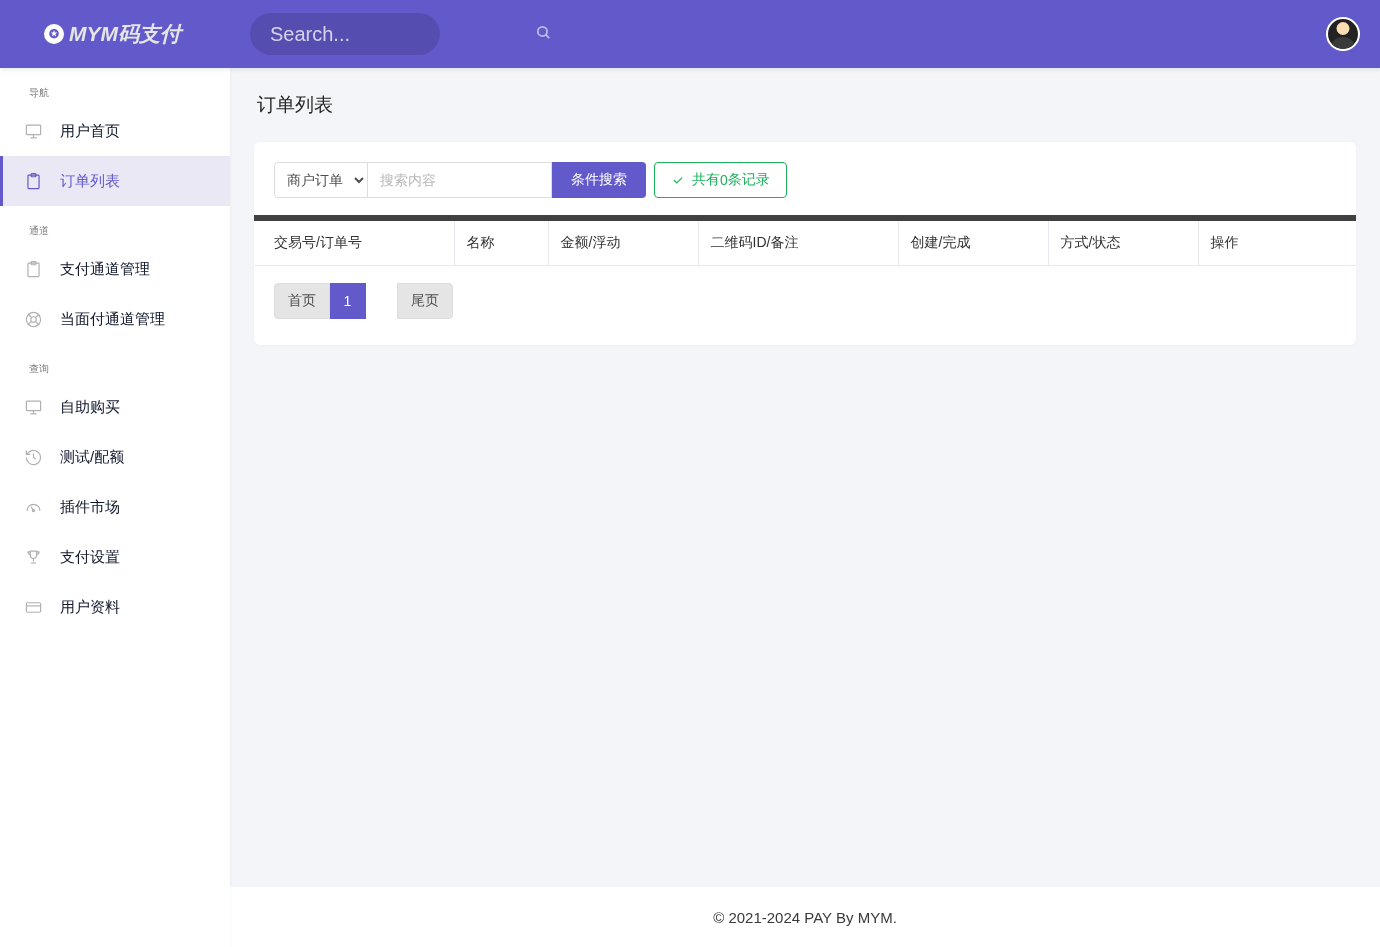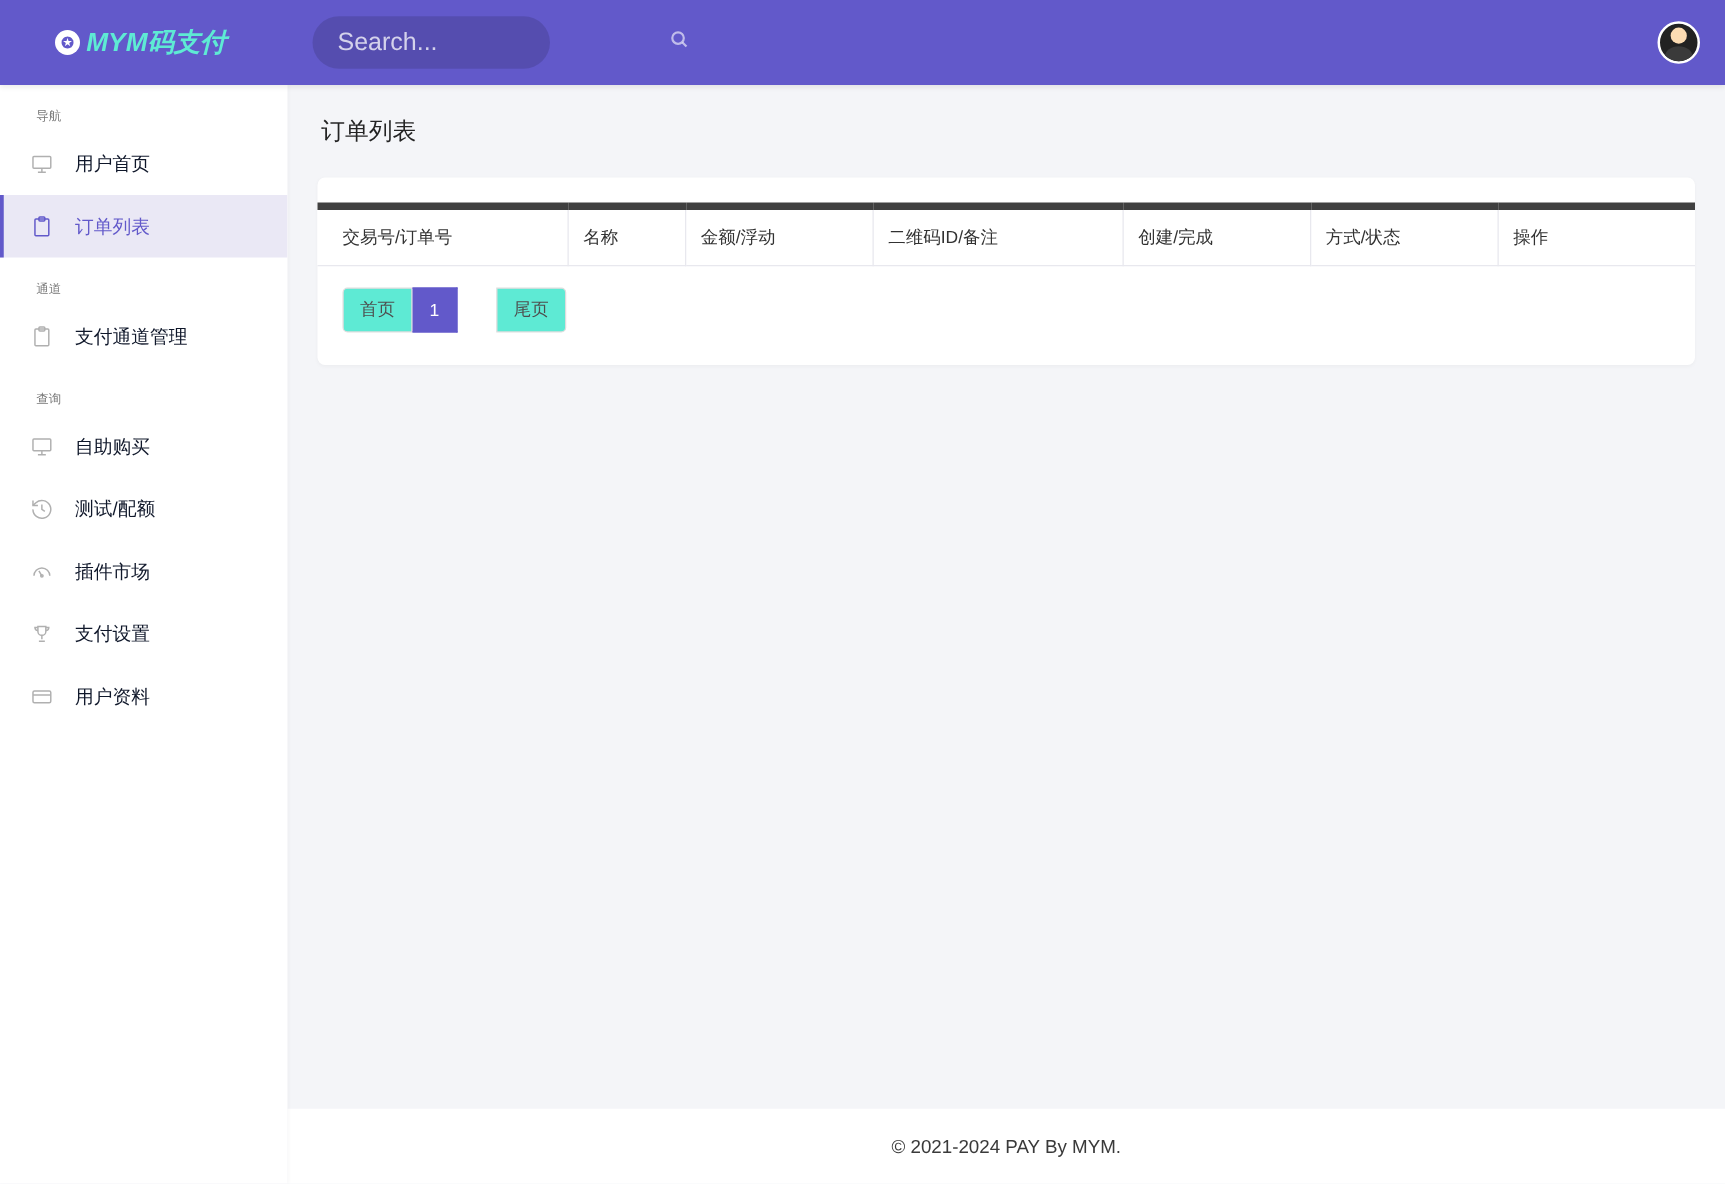--- a/index.html
+++ b/index.html
@@ -2,21 +2,21 @@
 <html><head>
 <meta charset="utf-8">
 <style>
 * { margin:0; padding:0; box-sizing:border-box; }
 body { font-family:"Microsoft YaHei","PingFang SC","Helvetica Neue",Arial,sans-serif; background:#f4f5f8; color:#4e4e4e; font-size:14px; height:947px; width:1380px; overflow:hidden; position:relative; }
 
 
 .topbar { height:68px; background:#6259ca; display:flex; align-items:center; padding:0 20px 0 0; position:relative; z-index:20; box-shadow:0 2px 4px rgba(0,0,0,0.08); }
 .logo-wrap { width:230px; display:flex; align-items:center; padding-left:44px; }
 .logo-icon { width:20px; height:20px; background:#fff; border-radius:50%; display:inline-flex; align-items:center; justify-content:center; color:#6259ca; font-size:12px; font-weight:bold; margin-right:5px; }
-.logo-text { color:#5eead4; font-weight:800; font-size:21px; font-style:italic; letter-spacing:0; }
+.logo-text { color:#e5e5e5; font-weight:800; font-size:21px; font-style:italic; letter-spacing:0; }
 .search-wrap { background:rgba(0,0,0,0.13); border-radius:22px; height:42px; width:190px; display:flex; align-items:center; padding:0 20px; margin-left:20px; }
 .search-input { background:none; border:none; outline:none; color:#fff; font-size:20px; flex:1; }
 .search-input::placeholder { color:rgba(255,255,255,0.75); }
 .search-icon { color:rgba(255,255,255,0.6); font-size:16px; }
 .topbar-right { margin-left:auto; display:flex; align-items:center; }
 .avatar { width:34px; height:34px; border-radius:50%; background:#222; border:2px solid #fff; position:relative; overflow:hidden; }
 .avatar::before { content:""; position:absolute; top:3px; left:50%; transform:translateX(-50%); width:13px; height:13px; background:#fcdcb3; border-radius:50%; }
 .avatar::after { content:""; position:absolute; bottom:-4px; left:50%; transform:translateX(-50%); width:22px; height:16px; background:#3a3a3a; border-radius:50% 50% 0 0; }
 
 
@@ -41,21 +41,21 @@
 .btn-search { height:36px; background:#6259ca; color:#fff; border:none; padding:0 19px; font-size:14px; border-radius:0 4px 4px 0; cursor:pointer; }
 .btn-count { height:36px; border:1px solid #19b159; color:#19b159; background:#fff; display:inline-flex; align-items:center; padding:0 16px; font-size:14px; border-radius:4px; margin-left:8px; }
 .btn-count svg { width:14px; height:14px; margin-right:7px; stroke:currentColor; fill:none; stroke-width:2; }
 
 .data-table { width:100%; border-collapse:collapse; }
 .data-table th { text-align:left; padding:13px 12px; border-top:6px solid #404040; border-bottom:1px solid #e8e8ee; border-right:1px solid #e8e8ee; color:#323232; font-weight:500; font-size:14px; background:#fff; }
 .data-table th:first-child { padding-left:20px; }
 .data-table th:last-child { border-right:none; padding-right:20px; }
 
 .pagination { display:flex; padding:17px 20px 0; }
-.pagination .page-btn { min-width:36px; height:36px; border:1px solid #ddd; background:#5eead4; display:inline-flex; align-items:center; justify-content:center; font-size:14px; color:#4e4e4e; cursor:pointer; padding:0 13px; }
+.pagination .page-btn { min-width:36px; height:36px; border:1px solid #ddd; background:#e5e5e5; display:inline-flex; align-items:center; justify-content:center; font-size:14px; color:#4e4e4e; cursor:pointer; padding:0 13px; }
 .pagination .page-btn:first-child { border-radius:4px 0 0 4px; }
 .pagination .page-btn:last-child { border-radius:0 4px 4px 0;margin-left:31px; }
 .pagination .page-btn.active { background:#6259ca; color:#fff; border-color:#6259ca; }
 .pagination .page-btn + .page-btn { border-left:none; }
 .pagination .page-btn.active + .page-btn { border-left:1px solid #ddd; }
 
 
 .footer { position:absolute; left:230px; right:0; bottom:0; height:60px; display:flex; align-items:center; justify-content:center; color:#3a3a3a; font-size:15px; background:#fff; }
 </style>
 </head>
@@ -105,20 +105,33 @@
   <div class="sidebar-category">通道</div>
   <div class="sidebar-item">
     <span class="sidebar-icon">
         <svg viewBox="0 0 24 24">
           <rect x="5" y="4" width="14" height="17" rx="1"></rect>
           <rect x="9" y="2" width="6" height="4" rx="1"></rect>
         </svg>
       </span>
     <span class="sidebar-label">支付通道管理</span>
   </div>
+  <div class="sidebar-item">
+    <span class="sidebar-icon">
+        <svg viewBox="0 0 24 24">
+          <circle cx="12" cy="12" r="9"></circle>
+          <circle cx="12" cy="12" r="3.5"></circle>
+          <line x1="5" y1="5" x2="9" y2="9"></line>
+          <line x1="19" y1="5" x2="15" y2="9"></line>
+          <line x1="5" y1="19" x2="9" y2="15"></line>
+          <line x1="19" y1="19" x2="15" y2="15"></line>
+        </svg>
+      </span>
+    <span class="sidebar-label">当面付通道管理</span>
+  </div>
 
   <div class="sidebar-category">查询</div>
   <div class="sidebar-item">
     <span class="sidebar-icon">
         <svg viewBox="0 0 24 24">
           <rect x="3" y="4" width="18" height="12" rx="1"></rect>
           <line x1="8" y1="20" x2="16" y2="20"></line>
           <line x1="12" y1="16" x2="12" y2="20"></line>
         </svg>
       </span>
@@ -164,20 +177,35 @@
         </svg>
       </span>
     <span class="sidebar-label">用户资料</span>
   </div>
 </div>
 
 <div class="main">
   <div class="page-title">订单列表</div>
 
   <div class="card">
+    <div class="toolbar">
+      <select class="select-type">
+        <option>商户订单</option>
+      </select>
+      <input class="search-content" placeholder="搜索内容" style="">
+      <button class="btn-search">条件搜索</button>
+      <span class="btn-count">
+        <svg viewBox="0 0 24 24">
+            <polyline points="5 12 10 17 19 8"></polyline>
+          </svg>
+        <span>共有 </span>
+        <span>0</span>
+        <span> 条记录</span>
+      </span>
+    </div>
 
     <table class="data-table">
       <thead>
         <tr>
           <th style="width:200px">交易号/订单号</th>
           <th style="width:94px">名称</th>
           <th style="width:150px">金额/浮动</th>
           <th style="width:200px">二维码ID/备注</th>
           <th style="width:150px">创建/完成</th>
           <th style="width:150px">方式/状态</th>

